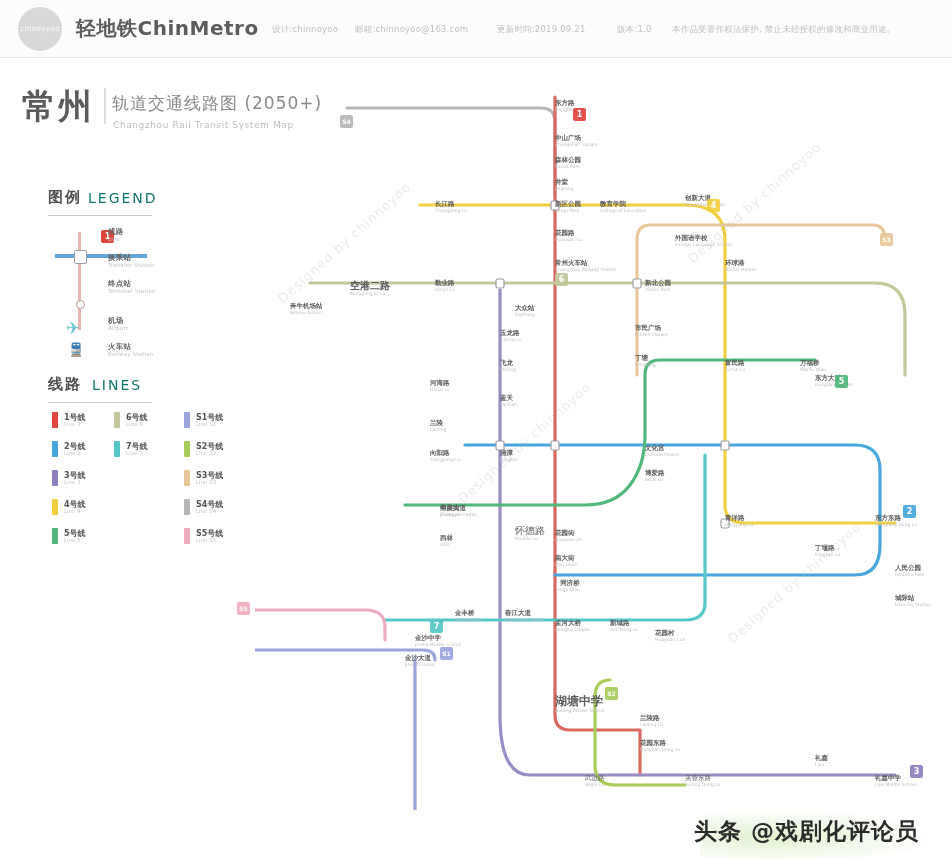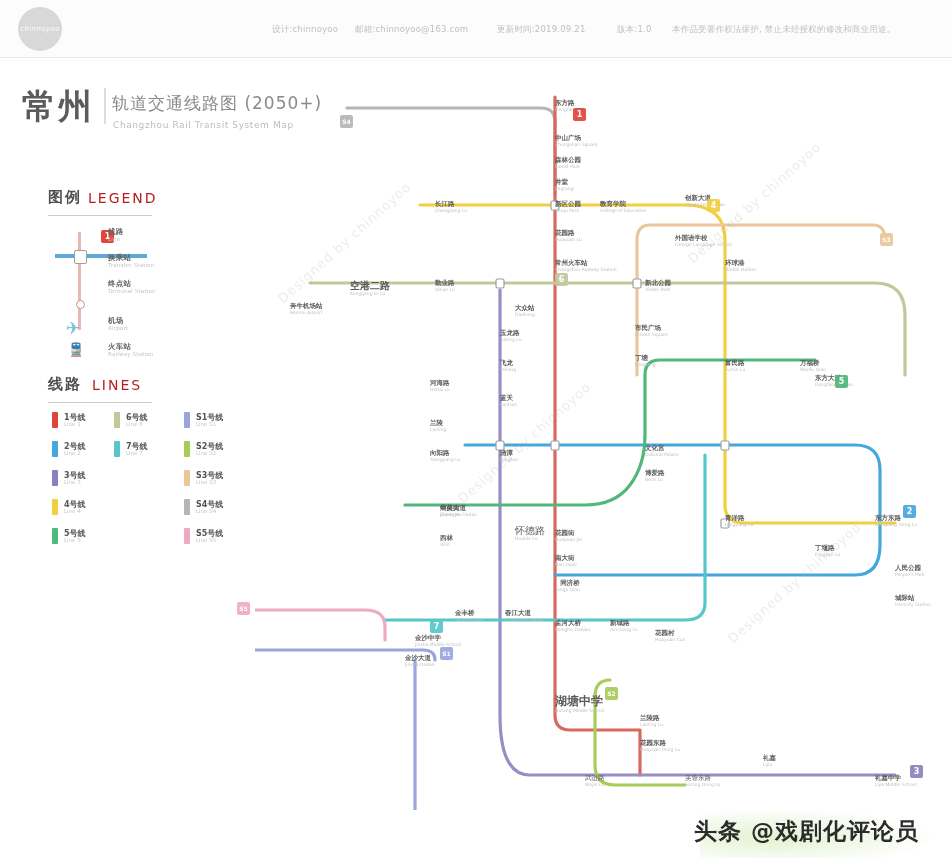--- a/index.html
+++ b/index.html
@@ -19,21 +19,21 @@
   .m1{left:272px;} .m2{left:355px;} .m3{left:497px;} .m4{left:617px;} .m5{left:672px;}
 
   
   .title-cn{position:absolute;left:22px;top:84px;font-size:34px;font-weight:bold;color:#5b5b5b;letter-spacing:2px;}
   .title-bar{position:absolute;left:104px;top:88px;width:2px;height:36px;background:#ddd;}
   .subtitle-cn{position:absolute;left:112px;top:92px;font-size:17px;color:#8a8a8a;letter-spacing:1px;}
   .subtitle-en{position:absolute;left:113px;top:120px;font-size:9px;color:#bdbdbd;letter-spacing:.6px;}
 
   
   .sec-cn{position:absolute;font-size:15px;font-weight:bold;color:#4f4f4f;letter-spacing:2px;}
-  .sec-en{position:absolute;font-size:14px;color:#b91c1c;letter-spacing:2px;}
+  .sec-en{position:absolute;font-size:14px;color:#0f766e;letter-spacing:2px;}
   .sec-rule{position:absolute;height:1px;background:#ccc;}
   .legend-rows{position:absolute;left:52px;top:225px;width:160px;height:140px;}
   .lg-item{position:absolute;}
   .lg-cn{font-size:7.5px;font-weight:bold;color:#666;letter-spacing:.3px;line-height:1.1;}
   .lg-en{font-size:5.5px;color:#c4c4c4;letter-spacing:.2px;line-height:1.2;}
 
   .sym-vline{position:absolute;left:78px;top:232px;width:3px;height:98px;background:#e8b7b2;}
   .sym-hline{position:absolute;left:55px;top:254px;width:92px;height:4px;background:#5fa8d8;}
   .sym-badge{position:absolute;left:101px;top:230px;width:13px;height:13px;background:#e0453c;border-radius:2px;}
   .sym-badge span{display:block;color:#fff;font-size:8px;text-align:center;line-height:13px;font-weight:bold;}
@@ -61,20 +61,21 @@
   .fw-glow{position:absolute;left:700px;top:806px;width:250px;height:52px;
            background:radial-gradient(ellipse at 30% 60%, rgba(190,225,150,.45), rgba(255,255,255,0) 65%);}
 </style>
 </head>
 <body>
 
 <div class="header">
   <div class="logo">
     <span class="logo-txt">chinnoyoo</span>
   </div>
+  <div class="brand">轻地铁ChinMetro</div>
   <div class="meta m1">设计:chinnoyoo</div>
   <div class="meta m2">邮箱:chinnoyoo@163.com</div>
   <div class="meta m3">更新时间:2019.09.21</div>
   <div class="meta m4">版本:1.0</div>
   <div class="meta m5">本作品受著作权法保护, 禁止未经授权的修改和商业用途。</div>
   <div class="header-rule"></div>
 </div>
 
 <div class="title-cn">常州</div>
 <div class="title-bar"></div>
@@ -445,21 +446,21 @@
         <div style="font-size: 4.5px; color: rgb(191, 191, 191); line-height: 1.2;">Wujin Lu</div>
       </div>
       <div style="position: absolute; left: 430px; top: 700px; white-space: nowrap;">
         <div style="font-size: 6.5px; font-weight: normal; color: rgb(90, 90, 90); line-height: 1.1;">芙蓉东路</div>
         <div style="font-size: 4.5px; color: rgb(191, 191, 191); line-height: 1.2;">Furong Dong Lu</div>
       </div>
       <div style="position: absolute; left: 620px; top: 700px; white-space: nowrap;">
         <div style="font-size: 6.5px; font-weight: bold; color: rgb(90, 90, 90); line-height: 1.1;">礼嘉中学</div>
         <div style="font-size: 4.5px; color: rgb(191, 191, 191); line-height: 1.2;">Lijia Middle School</div>
       </div>
-      <div style="position: absolute; left: 508px; top: 680px; white-space: nowrap;">
+      <div style="position: absolute; left: 560px; top: 680px; white-space: nowrap;">
         <div style="font-size: 6.5px; font-weight: bold; color: rgb(90, 90, 90); line-height: 1.1;">礼嘉</div>
         <div style="font-size: 4.5px; color: rgb(191, 191, 191); line-height: 1.2;">Lijia</div>
       </div>
     </div>
   <div id="map-badges">
       <div style="position: absolute; left: 318px; top: 33px; width: 13px; height: 13px; border-radius: 2px; background: rgb(224, 69, 60); color: rgb(255, 255, 255); font-size: 8px; font-weight: bold; text-align: center; line-height: 13px; opacity: 0.92;">1</div>
       <div style="position: absolute; left: 648px; top: 430px; width: 13px; height: 13px; border-radius: 2px; background: rgb(69, 167, 221); color: rgb(255, 255, 255); font-size: 8px; font-weight: bold; text-align: center; line-height: 13px; opacity: 0.92;">2</div>
       <div style="position: absolute; left: 655px; top: 690px; width: 13px; height: 13px; border-radius: 2px; background: rgb(143, 127, 190); color: rgb(255, 255, 255); font-size: 8px; font-weight: bold; text-align: center; line-height: 13px; opacity: 0.92;">3</div>
       <div style="position: absolute; left: 452px; top: 124px; width: 13px; height: 13px; border-radius: 2px; background: rgb(242, 207, 63); color: rgb(255, 255, 255); font-size: 8px; font-weight: bold; text-align: center; line-height: 13px; opacity: 0.92;">4</div>
       <div style="position: absolute; left: 580px; top: 300px; width: 13px; height: 13px; border-radius: 2px; background: rgb(79, 184, 122); color: rgb(255, 255, 255); font-size: 8px; font-weight: bold; text-align: center; line-height: 13px; opacity: 0.92;">5</div>

